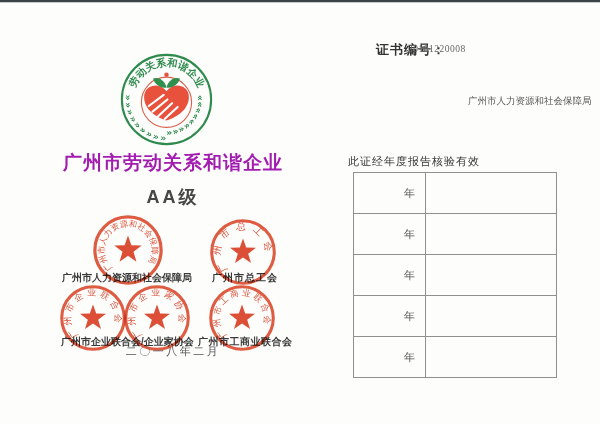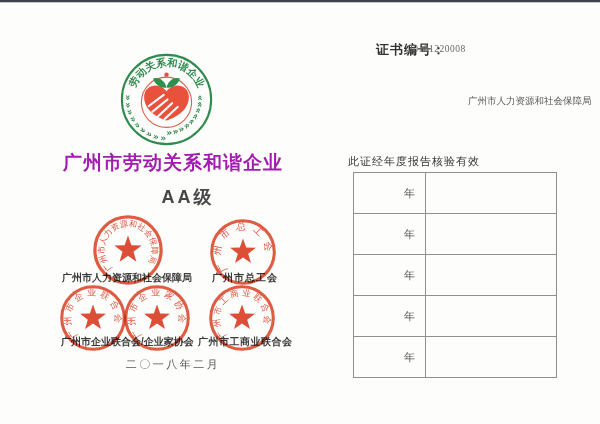--- a/index.html
+++ b/index.html
@@ -4,28 +4,28 @@
 <style>
   html,body{margin:0;padding:0;}
   body{width:600px;height:424px;overflow:hidden;background:#fdfdfc;
        font-family:"Liberation Sans",sans-serif;}
   .page{position:relative;width:600px;height:424px;background:#fdfdfc;}
   .scan-top{position:absolute;top:0;left:0;right:0;height:2px;background:#3d4247;
             box-shadow:0 1px 0 #c6cacc;}
   
   .title1{position:absolute;left:8px;top:150px;width:330px;text-align:center;
           font-weight:bold;font-size:19px;letter-spacing:1px;color:#a21caf;white-space:nowrap;}
-  .title2{position:absolute;left:23px;top:185px;width:330px;text-align:center;
+  .title2{position:absolute;left:8px;top:185px;width:330px;text-align:center;
           font-weight:bold;font-size:18px;letter-spacing:3px;color:#474747;}
   .issuer{position:absolute;font-weight:bold;font-size:10px;color:#3a3a3a;white-space:nowrap;}
   #lab1{left:62px;top:271px;}
   #lab2{left:212px;top:271px;letter-spacing:1px;}
   #lab3{left:61px;top:335px;}
   #lab4{left:198px;top:335px;letter-spacing:.5px;}
-  .date{position:absolute;left:8px;top:357px;width:330px;text-align:center;
+  .date{position:absolute;left:8px;top:344px;width:330px;text-align:center;
         font-family:"Liberation Serif",serif;font-size:11px;letter-spacing:2.5px;color:#555;}
   
   .logo{position:absolute;left:120px;top:53px;width:93px;height:93px;}
   .logo-ring{fill:none;stroke:#2e8b4d;stroke-width:2.2;}
   .logo-arc-text{fill:#2e8b4d;font-size:11px;font-weight:bold;letter-spacing:0px;
                  font-family:"Liberation Sans",sans-serif;}
   .logo-wheat{fill:#2e8b4d;font-size:10px;letter-spacing:1px;font-weight:bold;
               font-family:"DejaVu Sans",sans-serif;}
   .logo-inner{fill:#ffffff;stroke:#d9614b;stroke-width:1.2;}
   .apple{fill:#e8513b;}

